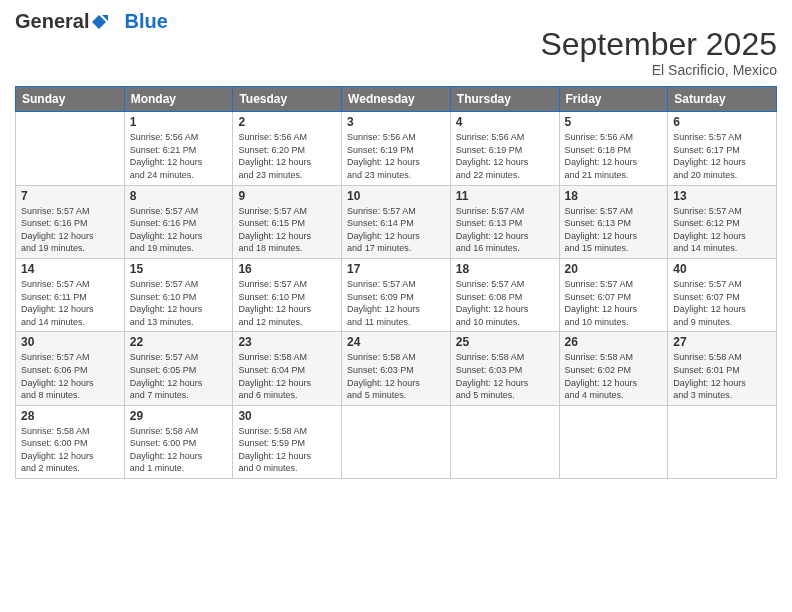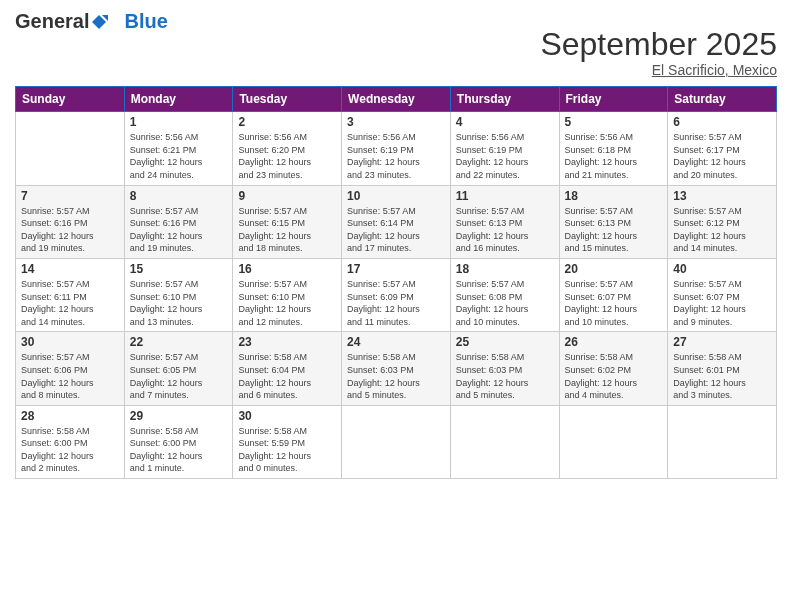--- a/index.html
+++ b/index.html
@@ -52,29 +52,28 @@
     }
     .month-title {
       font-size: 32px;
       font-weight: normal;
       color: #333;
       line-height: 1.1;
     }
     .location {
       font-size: 14px;
       color: #555;
-      text-decoration: underline;
     }
     .calendar {
       width: 100%;
       border-collapse: collapse;
       border: 1px solid #ccc;
     }
     .calendar th {
-      background: #701a75;
+      background: #737373;
       color: #fff;
       font-size: 12px;
       font-weight: bold;
       padding: 5px 6px;
       text-align: left;
       border: 1px solid #1a6fc4;
     }
     .calendar td {
       border: 1px solid #ccc;
       vertical-align: top;

